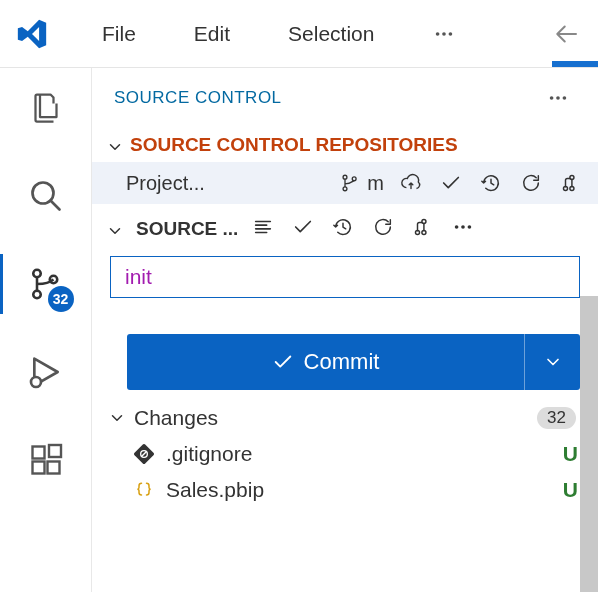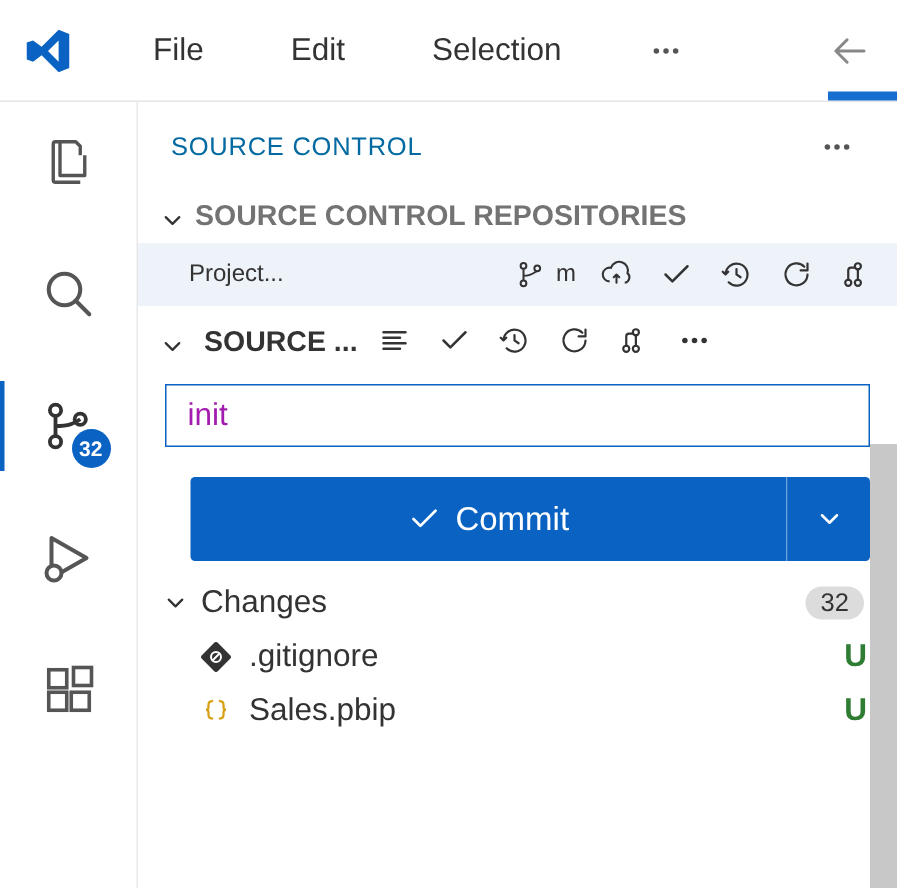--- a/index.html
+++ b/index.html
@@ -39,46 +39,46 @@
     .sidebar { flex:1; display:flex; flex-direction:column; position:relative; }
     .sidebar-title {
       height: 60px; display:flex; align-items:center; padding: 0 22px;
       font-size: 17px; letter-spacing: 0.5px; color:#0369a1;
     }
     .sidebar-title-text { flex:1; }
     .dots-btn { width:36px; height:36px; display:flex; align-items:center; justify-content:center; color:#555; border-radius:4px; }
 
     .section-header {
       display:flex; align-items:flex-end; gap:6px; padding: 6px 14px 6px 14px;
-      font-weight:700; font-size:19px; color:#737373;
+      font-weight:700; font-size:19px; color:#c2410c;
     }
     .section-header .chev { width:18px; flex:0 0 18px; }
     .section-header .label { flex:0 1 auto; white-space:nowrap; overflow:hidden; text-overflow:ellipsis; }
 
     .repo-row {
       display:flex; align-items:center; gap:14px; padding: 8px 14px 8px 34px;
       background:#eef2f9;
-      font-size:16px; color:#333;
+      font-size:20px; color:#333;
     }
     .repo-name { flex:1; white-space:nowrap; overflow:hidden; text-overflow:ellipsis; }
     .icon-btn { width:26px; height:26px; display:flex; align-items:center; justify-content:center; color:#333; }
 
     .scm-header {
       display:flex; align-items:flex-end; gap:12px; padding: 10px 14px;
       font-weight:700; font-size:19px;
     }
     .scm-header .label { flex:0 1 auto; white-space:nowrap; overflow:hidden; text-overflow:ellipsis; }
     .scm-header .icons { display:flex; gap:14px; align-items:center; }
 
     .commit-area { padding: 6px 18px 0 18px; }
     .commit-input {
       width:100%; height:42px; border:1px solid #0a63c2; outline:none;
       padding: 0 14px; font-size:21px; color:#a21caf;
     }
-    .commit-btn-wrap { margin-top: 20px; display:flex;padding-left:17px; }
+    .commit-btn-wrap { margin-top: 36px; display:flex;padding-left:17px; }
     .commit-btn {
       flex:1; height:56px; background:#0a63c2; color:#fff; border:none;
       font-size:22px; display:flex; align-items:center; justify-content:center; gap:10px;
       border-top-left-radius:3px; border-bottom-left-radius:3px;
     }
     .commit-more {
       width:56px; height:56px; background:#0a63c2; border:none; color:#fff;
       border-left:1px solid rgba(255,255,255,0.4);
       border-top-right-radius:3px; border-bottom-right-radius:3px;
       display:flex; align-items:center; justify-content:center;

